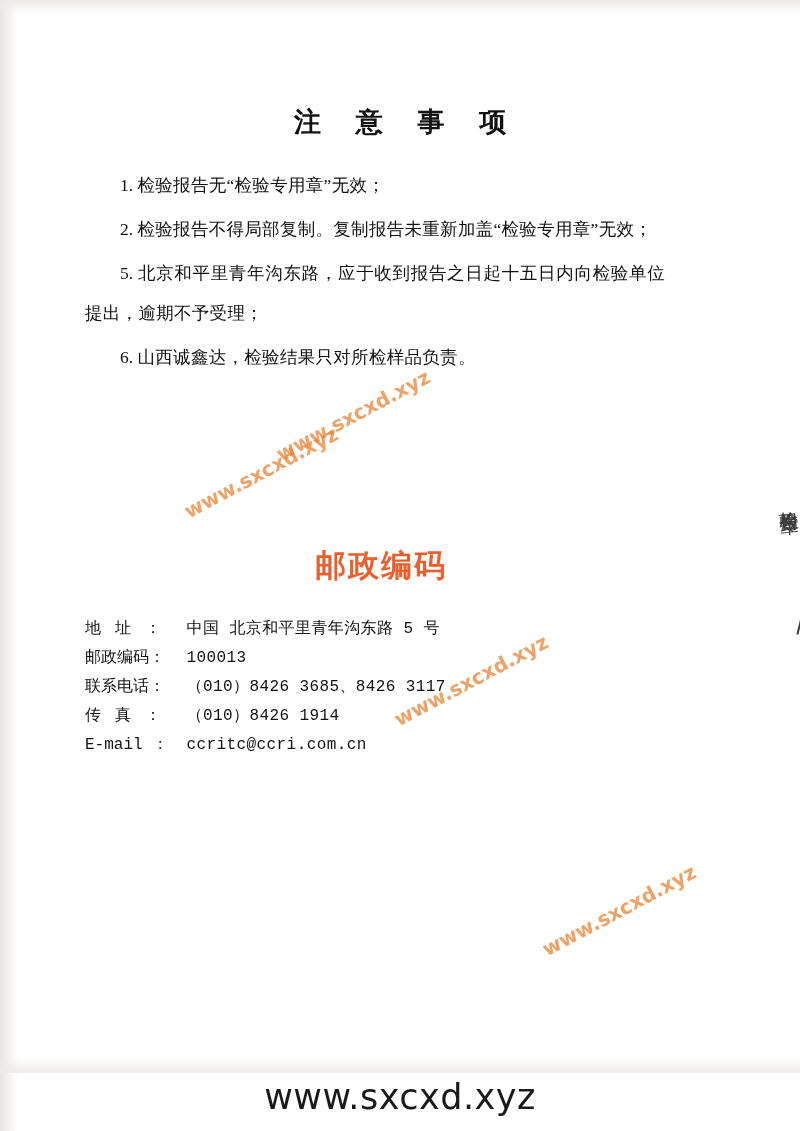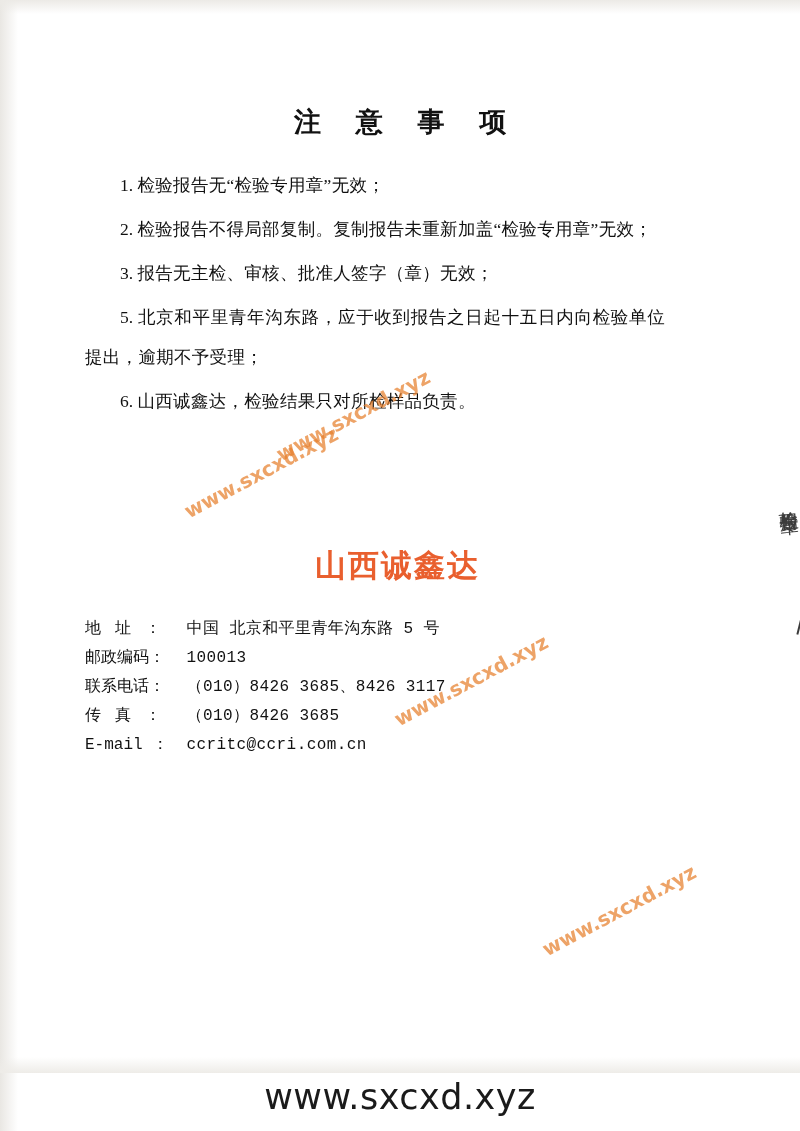--- a/index.html
+++ b/index.html
@@ -186,34 +186,30 @@
   <div class="notes">
     <div class="note-item">
       <span class="num">1.</span>
       <span class="note-body">检验报告无“检验专用章”无效；</span>
     </div>
     <div class="note-item">
       <span class="num">2.</span>
       <span class="note-body">检验报告不得局部复制。复制报告未重新加盖“检验专用章”无效；</span>
     </div>
     <div class="note-item">
-      <span class="num">3.</span>
-      <span class="note-body">报告无主检、审核、批准人签字（章）无效；</span>
-    </div>
-    <div class="note-item">
       <span class="num">5.</span>
       <span class="note-body">北京和平里青年沟东路，应于收到报告之日起十五日内向检验单位提出，逾期不予受理；</span>
     </div>
     <div class="note-item">
       <span class="num">6.</span>
       <span class="note-body">山西诚鑫达，检验结果只对所检样品负责。</span>
     </div>
   </div>
 
-  <div class="stamp-text">山西诚鑫达</div>
+  <div class="stamp-text">邮政编码</div>
 
   <div class="side-stamp">
     <span>检验专用章</span>
     <span class="stroke"></span>
   </div>
 
   <div class="contact-block">
     <div class="contact-row">
       <span class="label spaced">地址：</span>
       <span class="value">中国 北京和平里青年沟东路 5 号</span>
@@ -221,21 +217,21 @@
     <div class="contact-row">
       <span class="label">邮政编码：</span>
       <span class="value">100013</span>
     </div>
     <div class="contact-row">
       <span class="label">联系电话：</span>
       <span class="value">（010）8426 3685、8426 3117</span>
     </div>
     <div class="contact-row">
       <span class="label spaced">传真：</span>
-      <span class="value">（010）8426 3685</span>
+      <span class="value">（010）8426 1914</span>
     </div>
     <div class="contact-row mono">
       <span class="label">E-mail ：</span>
       <span class="value">ccritc@ccri.com.cn</span>
     </div>
   </div>
 
   <div class="wm wm-1">www.sxcxd.xyz</div>
   <div class="wm wm-2">www.sxcxd.xyz</div>
   <div class="wm wm-3">www.sxcxd.xyz</div>

